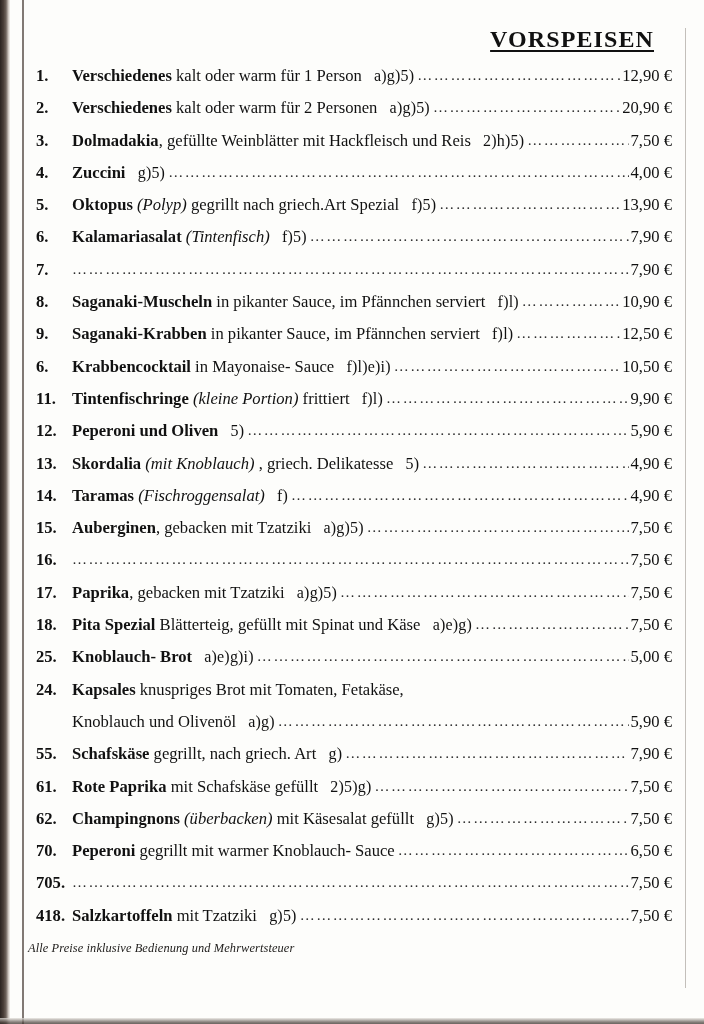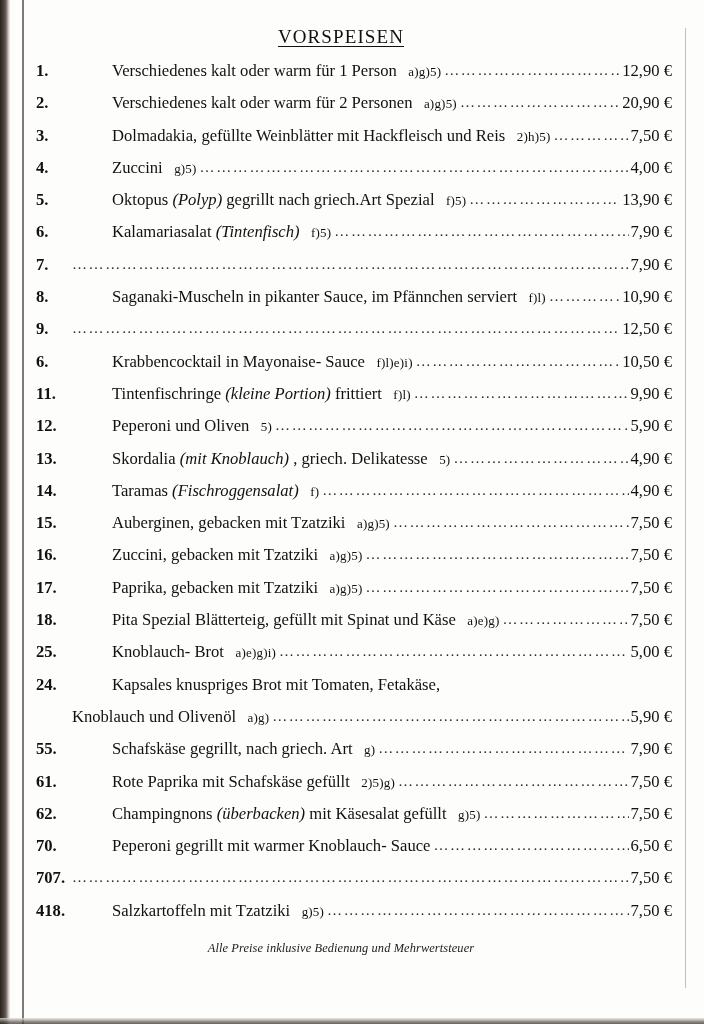--- a/index.html
+++ b/index.html
@@ -50,23 +50,23 @@
 
   .sheet {
     position: absolute;
     left: 28px;
     top: 0;
     width: 648px;
     height: 1024px;
   }
 
   .title {
-    text-align: center;
-    font-size: 19px;
-    font-weight: normal;
+    text-align: right;
+    font-size: 24px;
+    font-weight: bold;
     letter-spacing: 1.1px;
     text-decoration: underline;
     text-underline-offset: 3px;
     margin: 26px 0 0 0;
     padding-right: 22px;
   }
 
   .menu-list {
     margin: 14px 0 0 0;
     padding: 0;
@@ -91,25 +91,25 @@
     text-align: left;
     padding-right: 2px;
     white-space: pre;
   }
 
   .desc {
     flex: 0 1 auto;
     white-space: nowrap;
     padding-right: 3px;
   }
-  .desc .nm { font-weight: normal; margin-left: 40px; }
+  .desc .nm { font-weight: bold; }
   .desc .it { font-style: italic; }
   .desc .rest { font-weight: normal; }
   .alg {
-    font-size: 13px;
+    font-size: 16px;
     vertical-align: baseline;
     letter-spacing: .2px;
     padding-left: 8px;
   }
 
   .leader {
     flex: 1 1 auto;
     overflow: hidden;
     white-space: nowrap;
     min-width: 6px;
@@ -129,21 +129,21 @@
 
   
   .row.cont .num { min-width: 34px; }
   .row.cont .desc { padding-left: 0; }
 
   .footnote {
     position: absolute;
     left: 0;
     right: 22px;
     bottom: 68px;
-    text-align: center;
+    text-align: left;
     font-style: italic;
     font-size: 12.4px;
     letter-spacing: .1px;
     color: #22201e;
   }
 </style>
 </head>
 <body>
 
 <div class="page">
@@ -200,20 +200,21 @@
           <span class="price">7,90 €</span>
         </li>
         <li class="row">
           <span class="num">8.</span>
           <span class="desc"><span class="nm">Saganaki-Muscheln</span><span class="rest"> in pikanter Sauce, im Pfännchen serviert</span><span class="alg"> f)l)</span></span>
           <span class="leader">……………………………………………………………………………………………………</span>
           <span class="price">10,90 €</span>
         </li>
         <li class="row">
           <span class="num">9.</span>
+          <span class="desc"><span class="nm">Saganaki-Krabben</span><span class="rest"> in pikanter Sauce, im Pfännchen serviert</span><span class="alg"> f)l)</span></span>
           <span class="leader">……………………………………………………………………………………………………</span>
           <span class="price">12,50 €</span>
         </li>
         <li class="row">
           <span class="num">6.</span>
           <span class="desc"><span class="nm">Krabbencocktail</span><span class="rest"> in Mayonaise- Sauce</span><span class="alg"> f)l)e)i)</span></span>
           <span class="leader">……………………………………………………………………………………………………</span>
           <span class="price">10,50 €</span>
         </li>
         <li class="row">
@@ -241,21 +242,20 @@
           <span class="price">4,90 €</span>
         </li>
         <li class="row">
           <span class="num">15.</span>
           <span class="desc"><span class="nm">Auberginen</span><span class="rest">, gebacken mit Tzatziki</span><span class="alg"> a)g)5)</span></span>
           <span class="leader">……………………………………………………………………………………………………</span>
           <span class="price">7,50 €</span>
         </li>
         <li class="row">
           <span class="num">16.</span>
-          <span class="desc"><span class="nm">Zuccini</span><span class="rest">, gebacken mit Tzatziki</span><span class="alg"> a)g)5)</span></span>
           <span class="leader">……………………………………………………………………………………………………</span>
           <span class="price">7,50 €</span>
         </li>
         <li class="row">
           <span class="num">17.</span>
           <span class="desc"><span class="nm">Paprika</span><span class="rest">, gebacken mit Tzatziki</span><span class="alg"> a)g)5)</span></span>
           <span class="leader">……………………………………………………………………………………………………</span>
           <span class="price">7,50 €</span>
         </li>
         <li class="row">
@@ -299,21 +299,21 @@
           <span class="leader">……………………………………………………………………………………………………</span>
           <span class="price">7,50 €</span>
         </li>
         <li class="row">
           <span class="num">70.</span>
           <span class="desc"><span class="nm">Peperoni</span><span class="rest"> gegrillt mit warmer Knoblauch- Sauce</span></span>
           <span class="leader">……………………………………………………………………………………………………</span>
           <span class="price">6,50 €</span>
         </li>
         <li class="row">
-          <span class="num">707.</span>
+          <span class="num">705.</span>
           <span class="leader">……………………………………………………………………………………………………</span>
           <span class="price">7,50 €</span>
         </li>
         <li class="row">
           <span class="num">418.</span>
           <span class="desc"><span class="nm">Salzkartoffeln</span><span class="rest"> mit Tzatziki</span><span class="alg"> g)5)</span></span>
           <span class="leader">……………………………………………………………………………………………………</span>
           <span class="price">7,50 €</span>
         </li>
       </ul>

